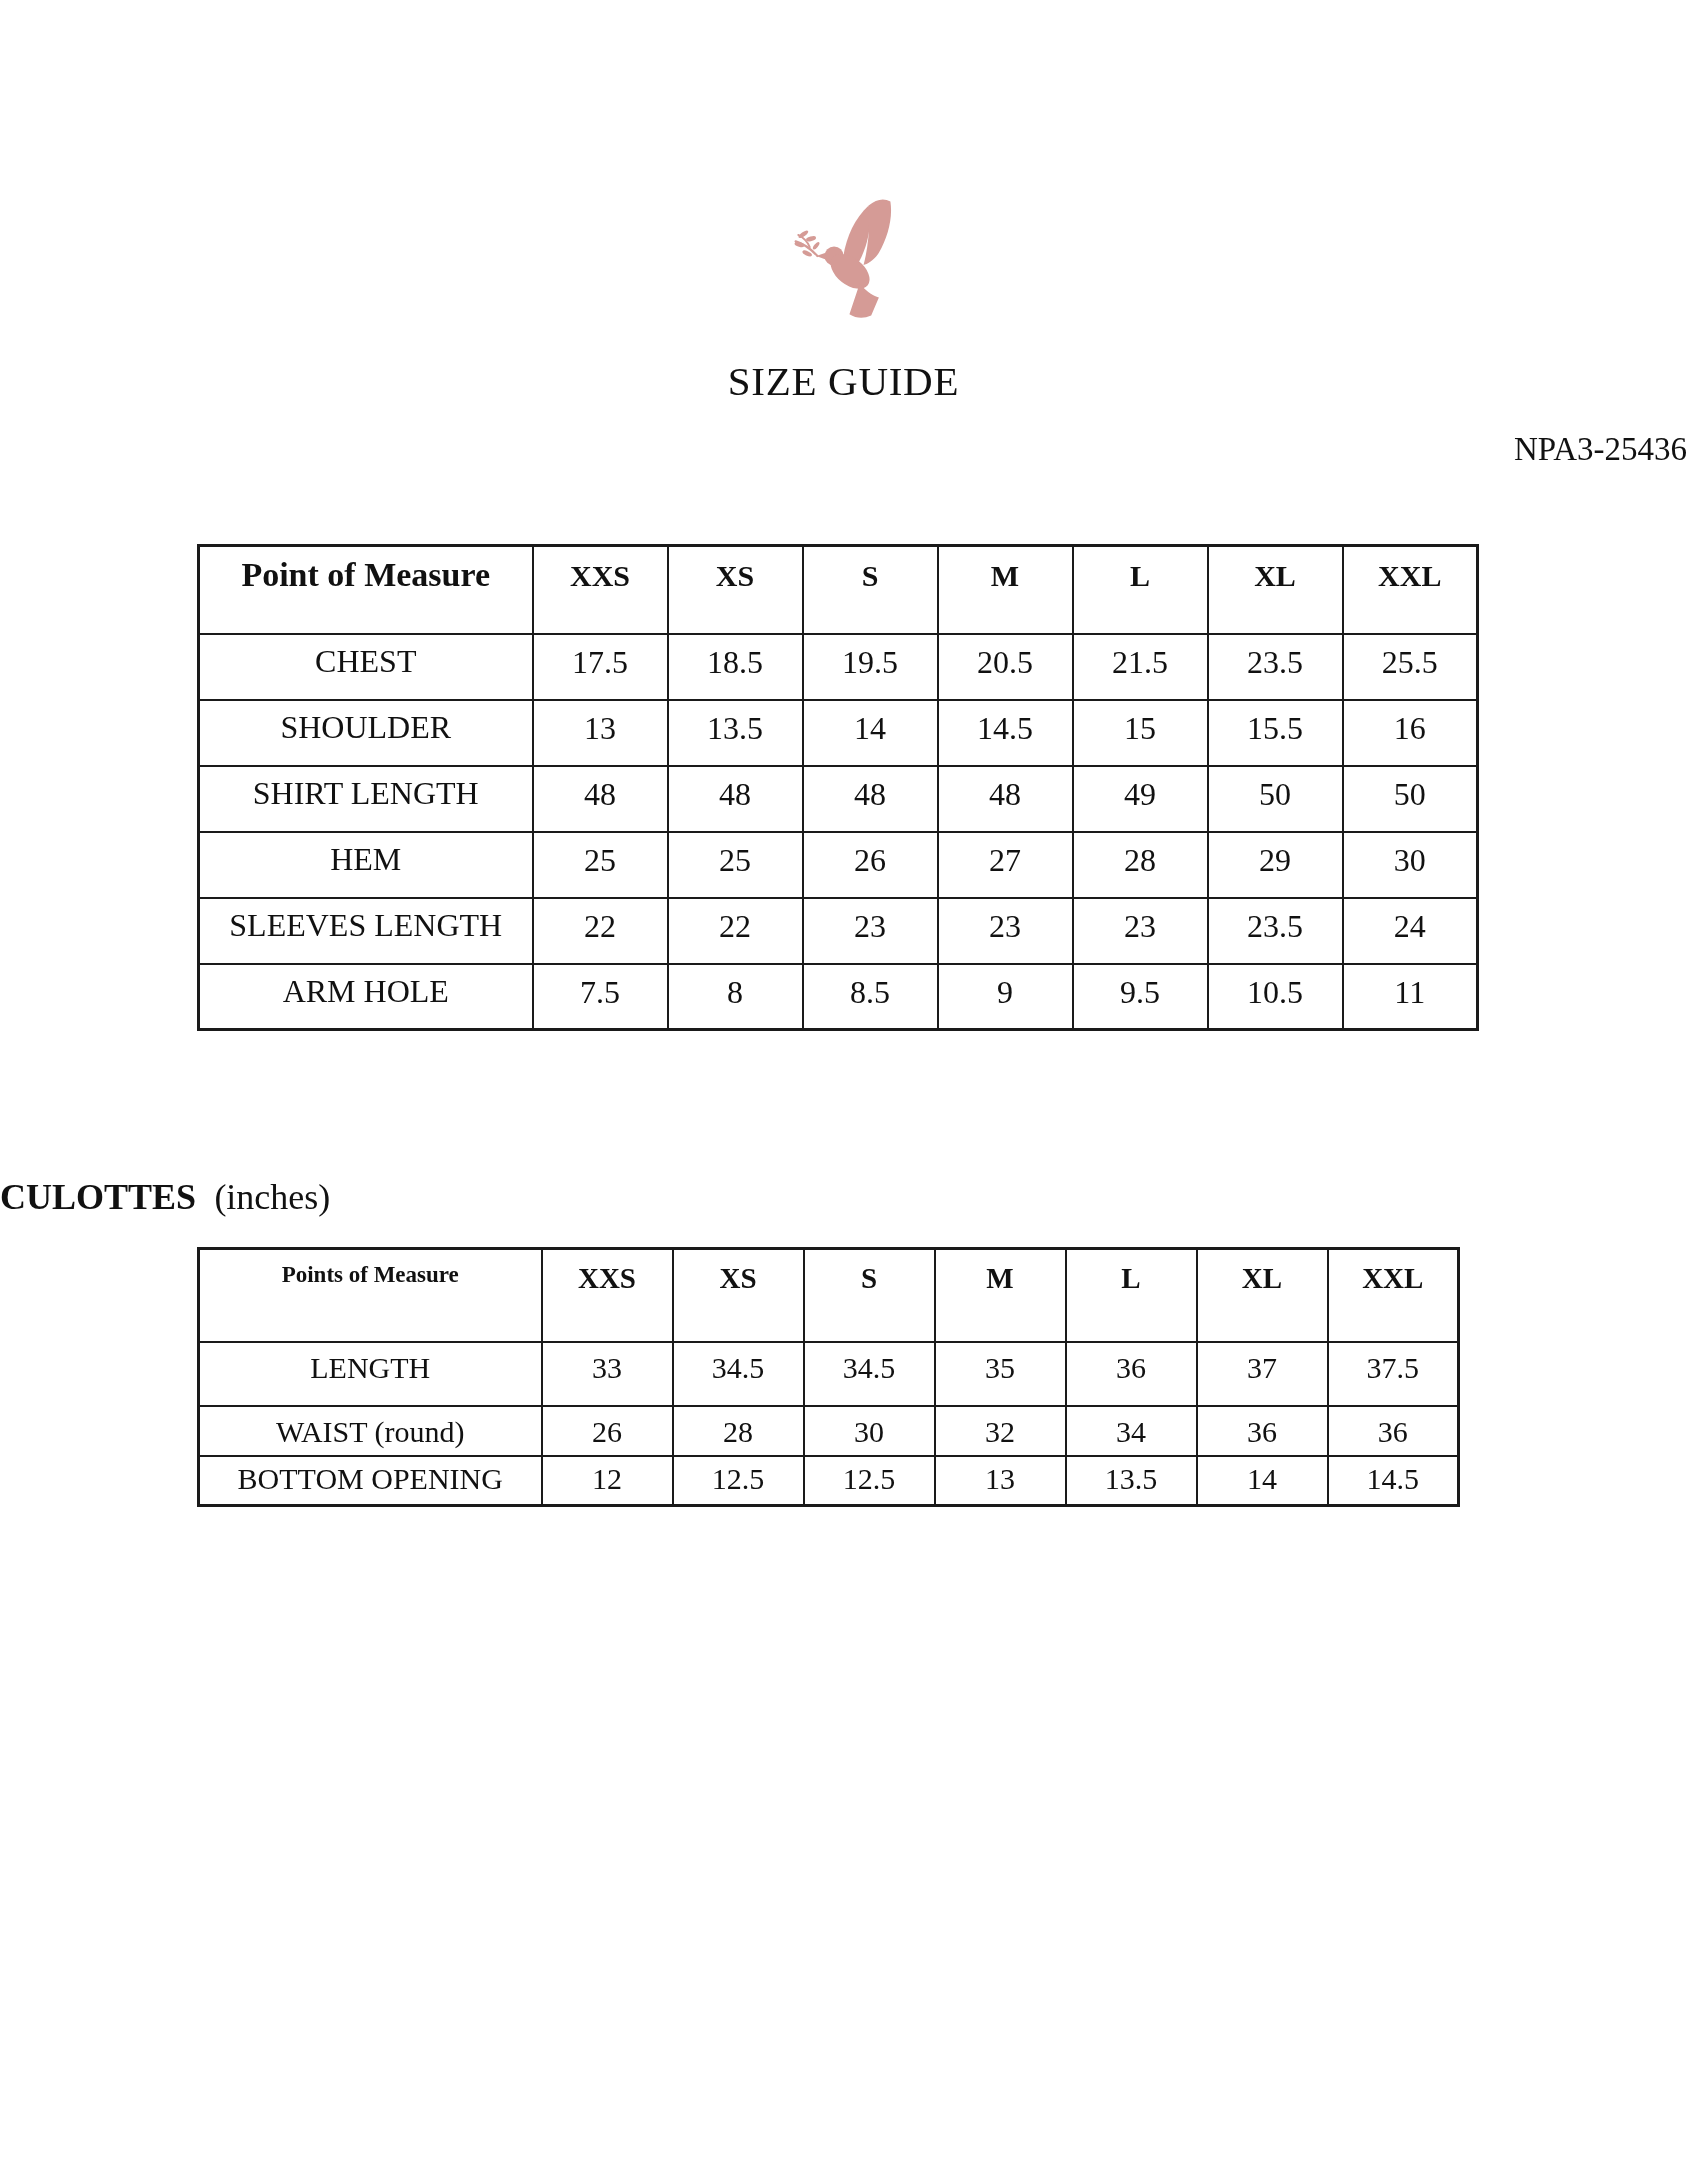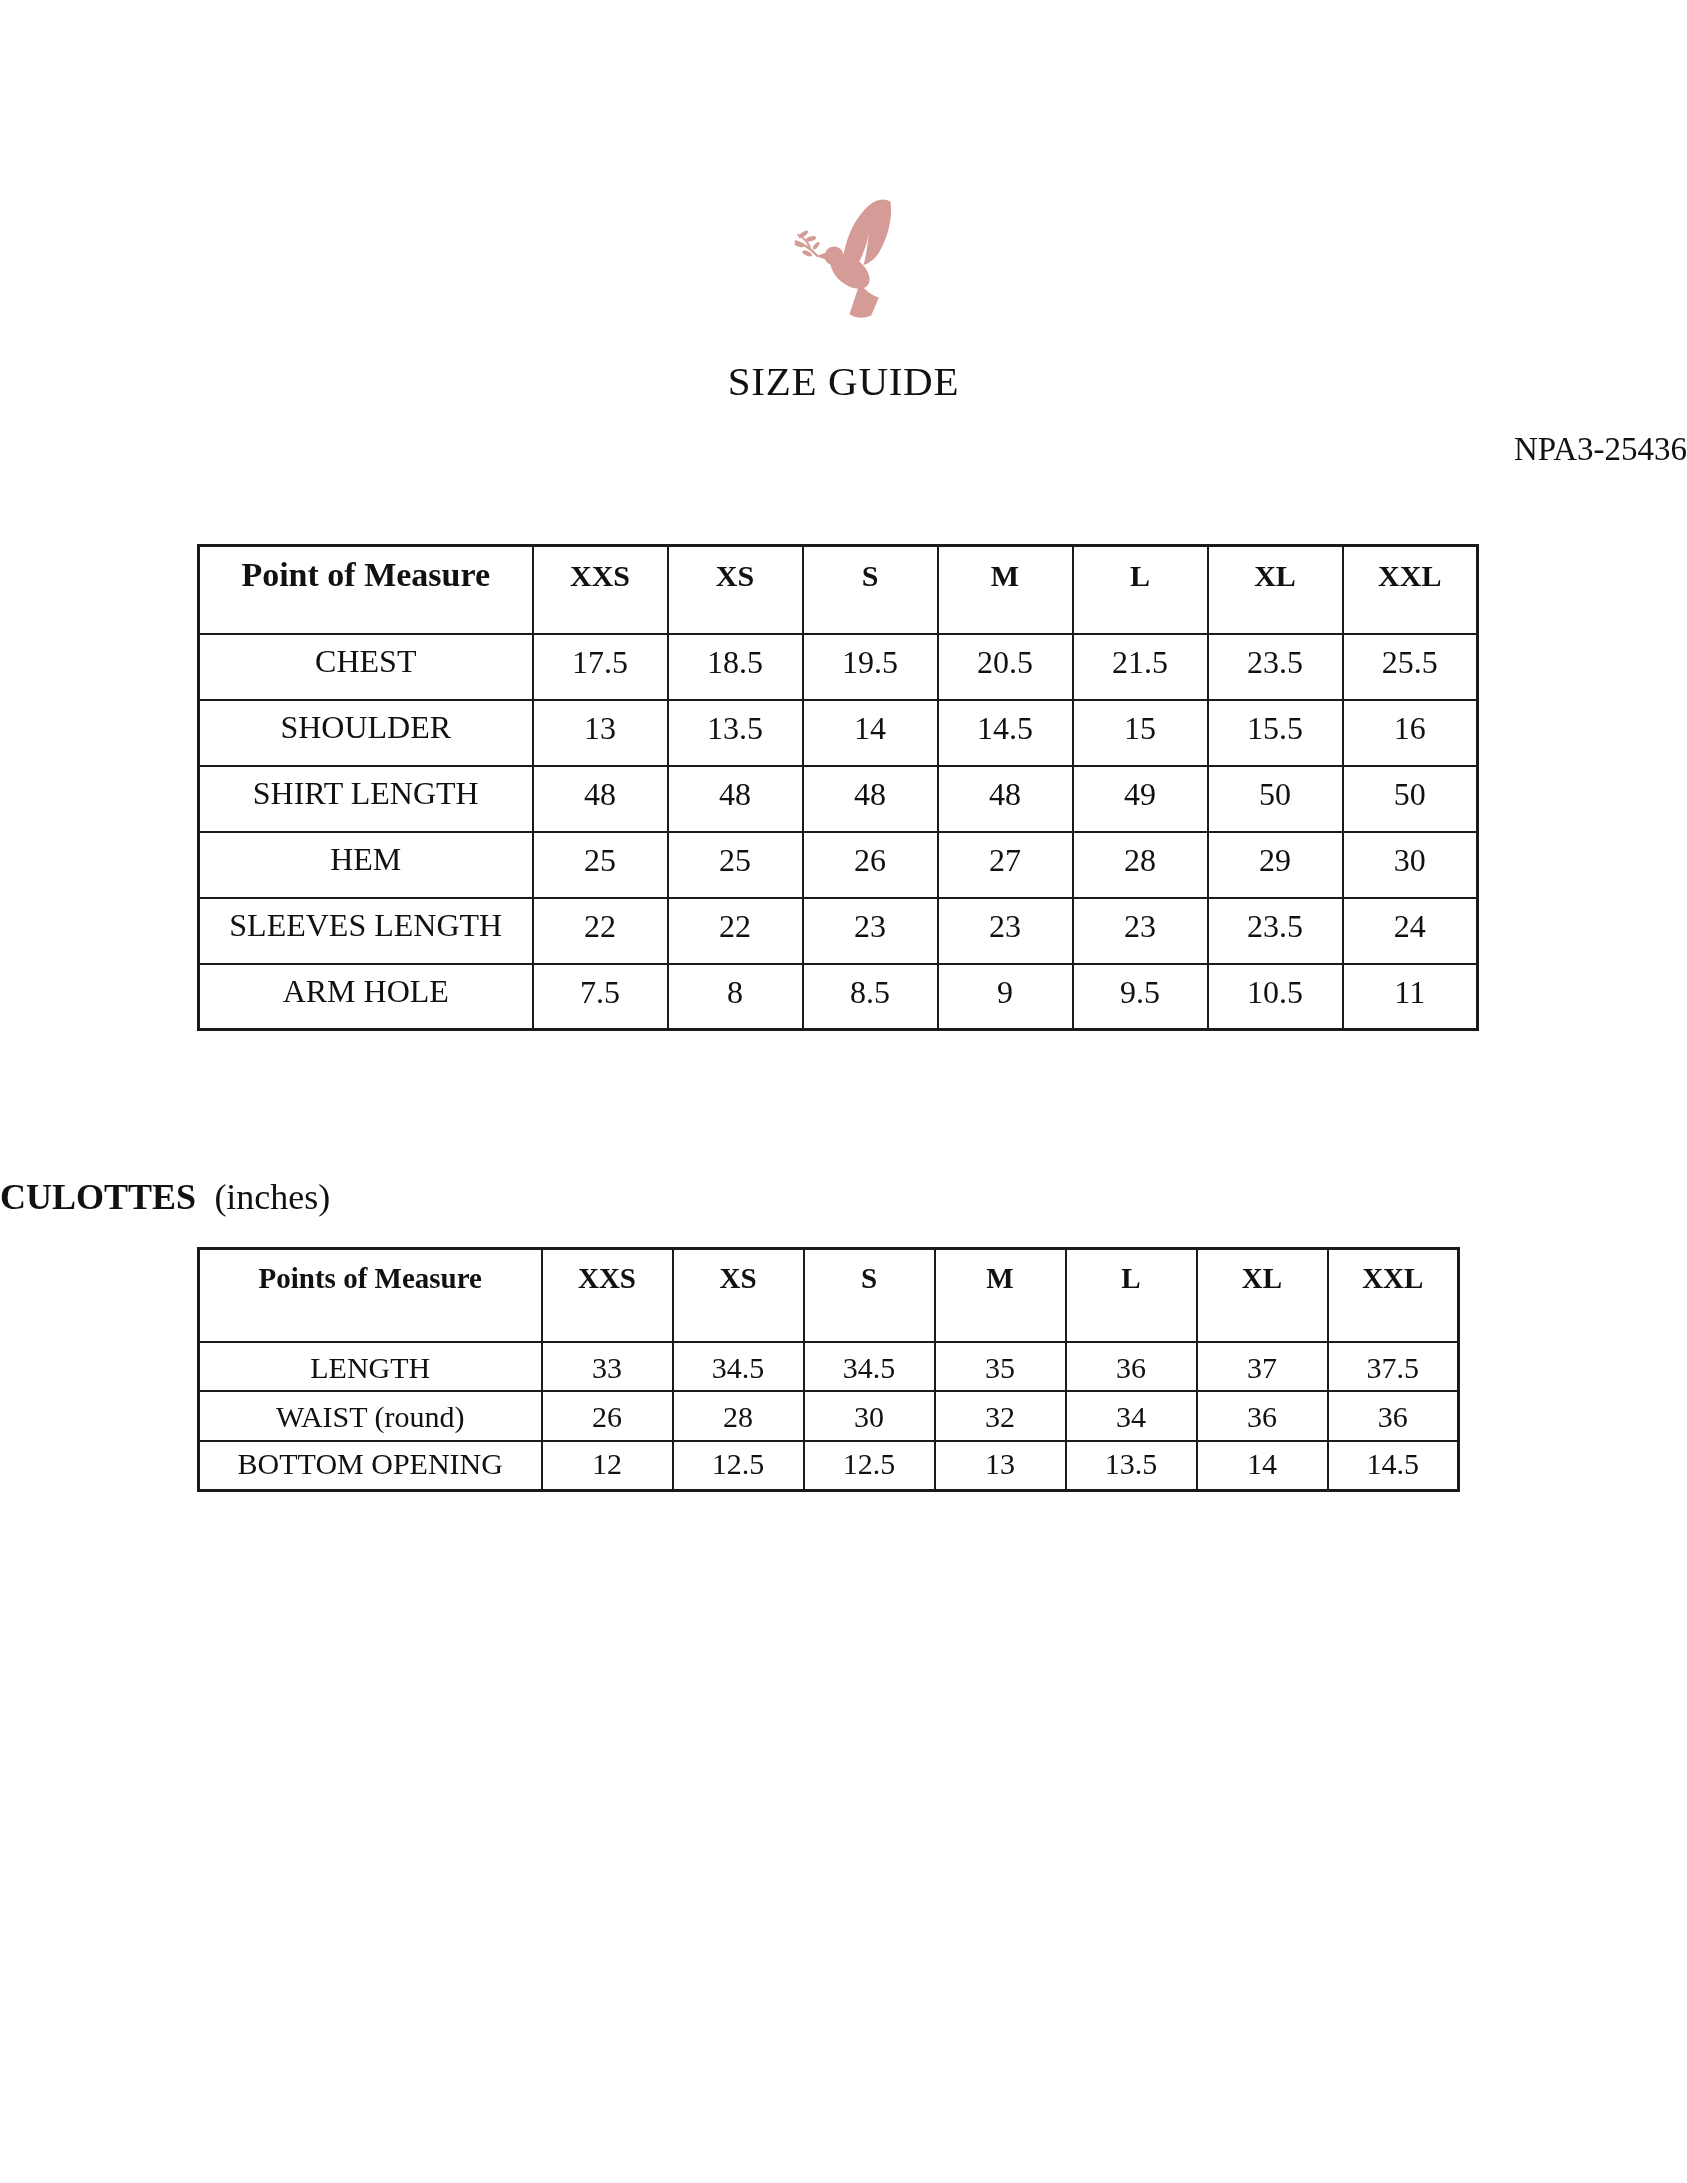--- a/index.html
+++ b/index.html
@@ -79,24 +79,24 @@
     top:1176px;
     left:0;
     width:100%;
     text-align:left;
     font-size:36px;
   }
   .section-title .b{font-weight:bold;}
   .section-title .r{font-weight:normal;margin-left:9.3px;}
 
   #culottes-table tr.hdr{height:93px;}
-  #culottes-table tr.row1{height:49px;}
+  #culottes-table tr.row1{height:64px;}
   #culottes-table tr.row2{height:50px;}
   #culottes-table tr.row3{height:50px;}
-  #culottes-table th.measure{font-size:29px;font-weight:bold;padding-top:12px;}
+  #culottes-table th.measure{font-size:23px;font-weight:bold;padding-top:12px;}
   #culottes-table th.size{font-size:29px;font-weight:bold;padding-top:12px;}
   #culottes-table td.label{font-size:30px;padding-top:8px;}
   #culottes-table td.val{font-size:30px;padding-top:8px;}
   #culottes-table tr.row3 td{padding-top:5px;}
 </style>
 </head>
 <body>
 
 <div class="page">
 

